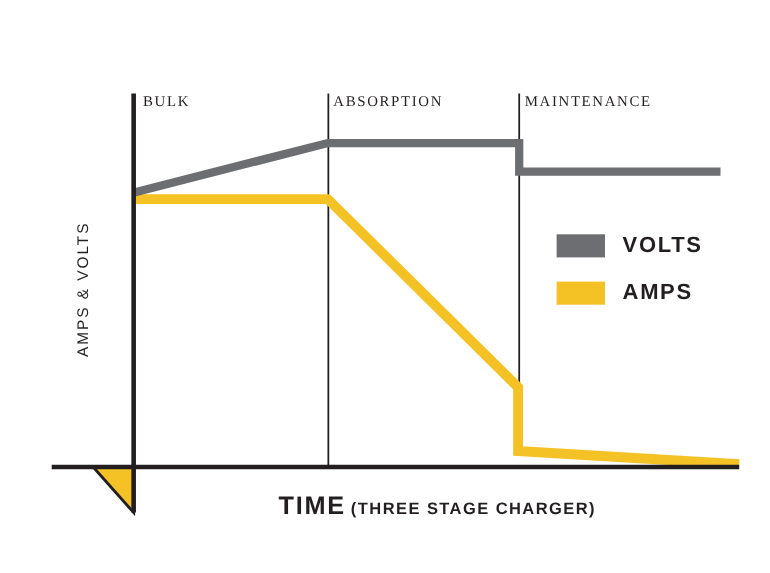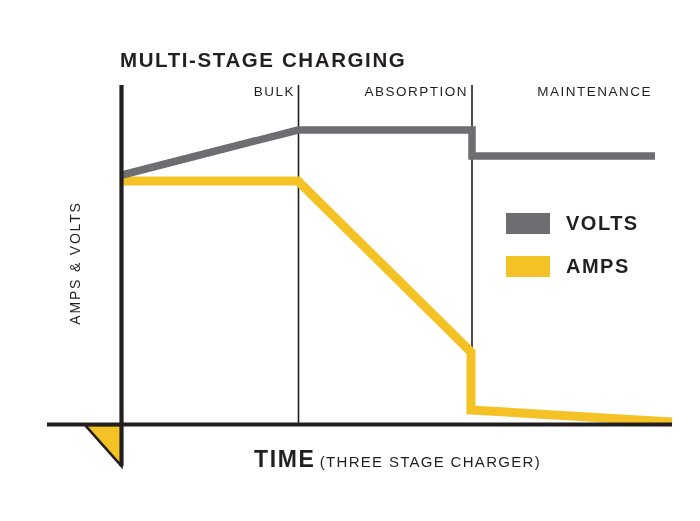--- a/index.html
+++ b/index.html
@@ -32,22 +32,23 @@
   }
 
   
   .stage-label {
     position: absolute;
     top: 84px;
     font-size: 13.5px;
     font-weight: normal;
     letter-spacing: 1.5px;
     color: #231f20;
-    text-align: right;
+    text-align: left;
     white-space: nowrap;
+    font-family: Liberation Serif, serif;
   }
   .stage-bulk        { left: 130px; width: 165px; }
   .stage-absorption  { left: 303px; width: 165px; }
   .stage-maintenance { left: 477px; width: 175px; }
 
   
   .y-axis-title {
     position: absolute;
     left: -25px;
     top: 255px;
@@ -68,21 +69,21 @@
     color: #231f20;
     white-space: nowrap;
   }
   .x-axis-title .x-main {
     font-size: 23px;
     font-weight: bold;
     letter-spacing: 1.6px;
   }
   .x-axis-title .x-sub {
     font-size: 15px;
-    font-weight: normal;
+    font-weight: bold;
     letter-spacing: 1.3px;
   }
 
   
   .legend {
     position: absolute;
     left: 506px;
     top: 210px;
   }
   .legend-row {
@@ -110,21 +111,20 @@
     position: absolute;
     left: 0;
     top: 0;
   }
 </style>
 </head>
 <body>
 
 <div id="stage">
 
-  <div class="chart-title">MULTI-STAGE CHARGING</div>
 
   <div class="stage-label stage-bulk">BULK</div>
   <div class="stage-label stage-maintenance">MAINTENANCE</div>
   <div class="stage-label stage-absorption">ABSORPTION</div>
 
   <svg id="plot" width="700" height="521" viewBox="0 0 700 521">
 
     <line x1="298.5" y1="85" x2="298.5" y2="425" stroke="#231f20" stroke-width="1.6"></line>
     <line x1="472" y1="85" x2="472" y2="353" stroke="#231f20" stroke-width="1.6"></line>
 

